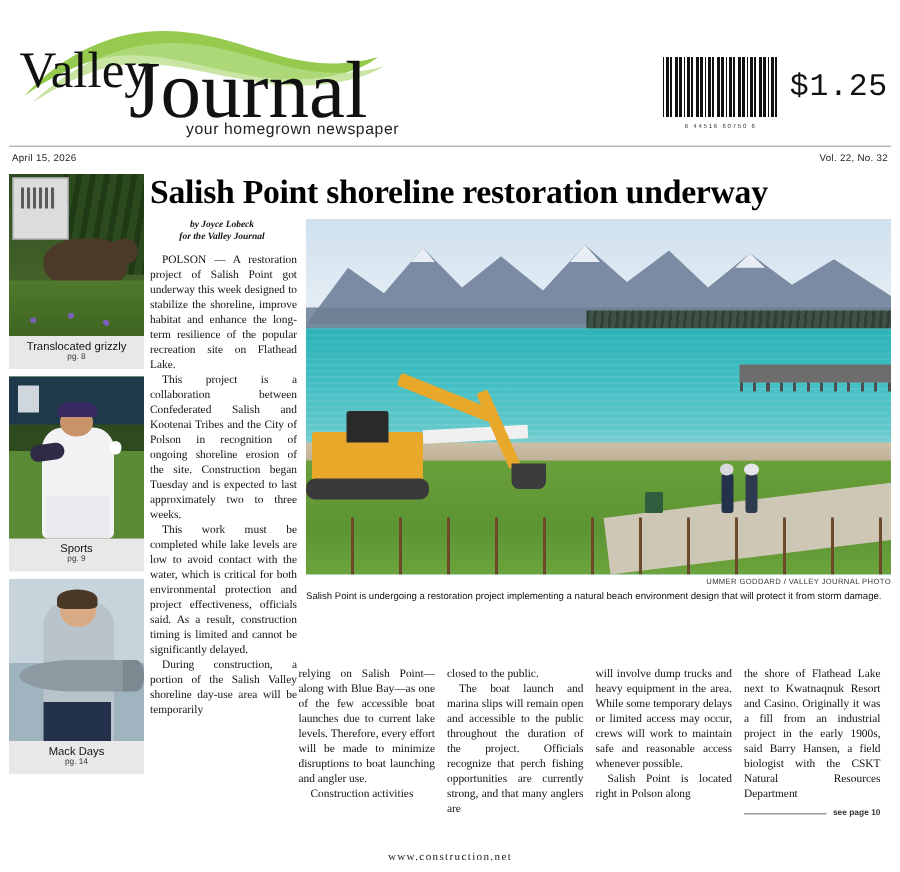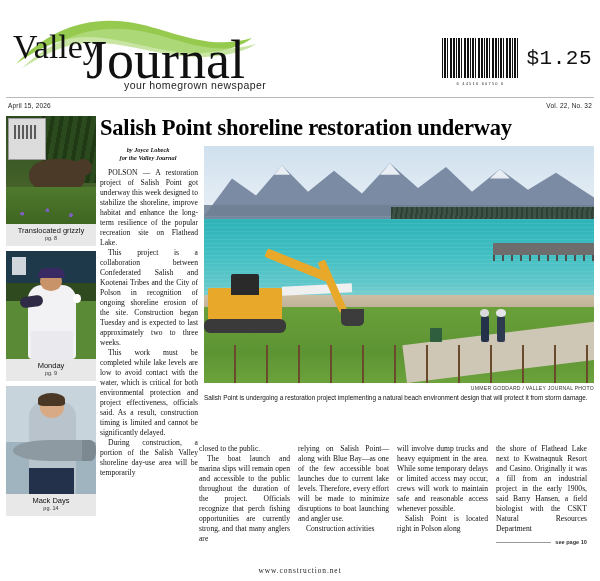--- a/index.html
+++ b/index.html
@@ -386,21 +386,21 @@
           <div class="bb-bg"></div>
           <div class="bb-wall"></div>
           <div class="bb-body"></div>
           <div class="bb-pants"></div>
           <div class="bb-head"></div>
           <div class="bb-cap"></div>
           <div class="bb-arm"></div>
           <div class="bb-ball"></div>
         </div>
         <div class="teaser-cap">
-          <span class="t1">Monday</span>
+          <span class="t1">Sports</span>
           <span class="t2">pg. 9</span>
         </div>
       </div>
 
       <div class="teaser">
         <div class="teaser-photo">
           <div class="fish-sky"></div>
           <div class="fish-boy"></div>
           <div class="fish-dark"></div>
           <div class="fish-head"></div>
@@ -462,27 +462,27 @@
         <div class="credit">UMMER GODDARD / VALLEY JOURNAL PHOTO</div>
         <div class="caption">Salish Point is undergoing a restoration project implementing a natural beach environment design that will protect it from storm damage.</div>
       </div>
     </div>
 
     <div class="cols">
 
       <div class="col"></div>
 
       <div class="col">
+        <p class="cont">relying on Salish Point—along with Blue Bay—as one of the few accessible boat launches due to current lake levels. Therefore, every effort will be made to minimize disruptions to boat launching and angler use.</p>
+        <p>Construction activities</p>
+      </div>
+
+      <div class="col">
         <p class="cont">closed to the public.</p>
         <p>The boat launch and marina slips will remain open and accessible to the public throughout the duration of the project. Officials recognize that perch fishing opportunities are currently strong, and that many anglers are</p>
-      </div>
-
-      <div class="col">
-        <p class="cont">relying on Salish Point—along with Blue Bay—as one of the few accessible boat launches due to current lake levels. Therefore, every effort will be made to minimize disruptions to boat launching and angler use.</p>
-        <p>Construction activities</p>
       </div>
 
       <div class="col">
         <p class="cont">will involve dump trucks and heavy equipment in the area. While some temporary delays or limited access may occur, crews will work to maintain safe and reasonable access whenever possible.</p>
         <p>Salish Point is located right in Polson along</p>
       </div>
 
       <div class="col">
         <p class="cont">the shore of Flathead Lake next to Kwatnaqnuk Resort and Casino. Originally it was a fill from an industrial project in the early 1900s, said Barry Hansen, a field biologist with the CSKT Natural Resources Department</p>
         <div class="jumpline">

